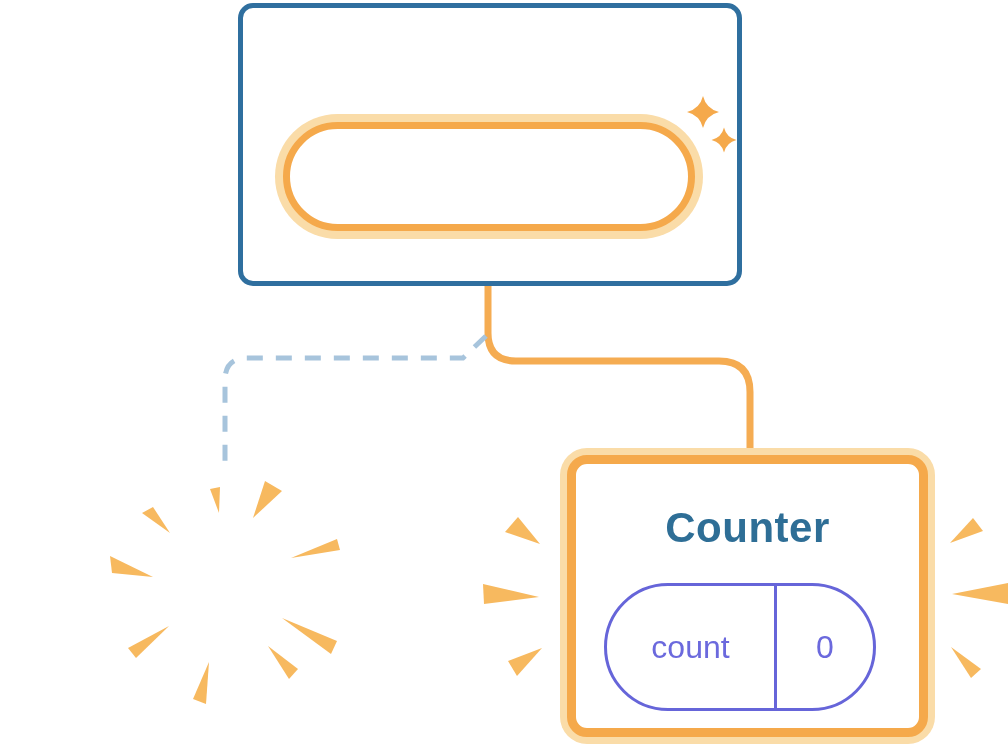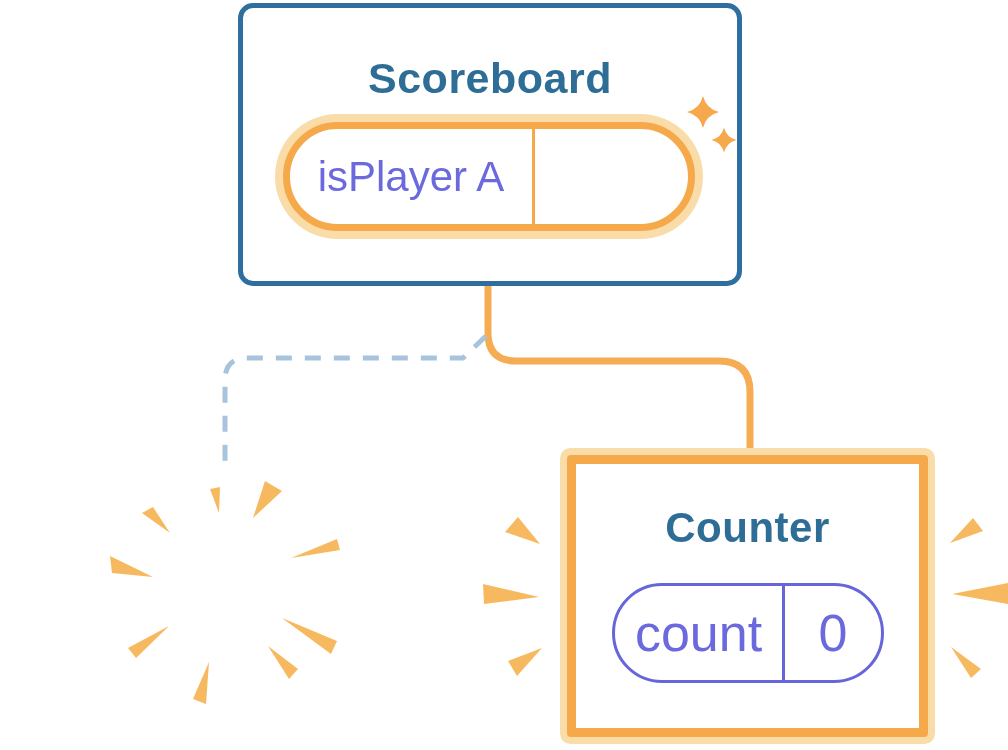--- a/index.html
+++ b/index.html
@@ -57,27 +57,27 @@
   }
   .pill-highlighted .state-value{
     flex:1;font-weight:700;color:var(--state-value-purple);
   }
 
   
   .counter{
     left:567px;top:455px;width:361px;height:282px;
     border:9px solid var(--highlight-orange);
     box-shadow:0 0 0 7px var(--highlight-halo);
-    border-radius:4px;
+    border-radius:20px;
   }
   .counter .card-title{top:40px;font-size:42px;}
   .pill-plain{
-    left:36px;top:119px;width:272px;height:100px;
+    left:28px;top:119px;width:272px;height:128px;
     border:3px solid var(--pill-border-purple);
-    font-size:52px;
+    font-size:32px;
   }
   .pill-plain .state-key{
     flex:0 0 170px;border-right:3px solid var(--pill-border-purple);
   }
   .pill-plain .state-value{flex:1;}
 
   
   .poof{
     left:104px;top:467px;width:245px;height:245px;
     border-radius:16px;transform:rotate(10deg);
@@ -93,23 +93,21 @@
 <body>
 
 <div class="canvas">
 
   <svg class="layer connectors" viewBox="0 0 1008 750">
     <path class="connector-line" d="M 488,281 L 488,333 Q 488,361 516,361 L 719,361 Q 750,361 750,392 L 750,458"></path>
     <path class="dashed-line" d="M 486,336 L 463,358 L 247,358 Q 225,358 225,380 L 225,468"></path>
   </svg>
 
   <div class="card scoreboard">
-    <div class="card-title">Scoreboard</div>
     <div class="state-pill pill-highlighted">
-      <div class="state-key">isPlayer A</div>
     </div>
   </div>
 
   <div class="card poof"></div>
 
   <div class="card counter">
     <div class="card-title">Counter</div>
     <div class="state-pill pill-plain">
       <div class="state-key">count</div>
       <div class="state-value">0</div>

